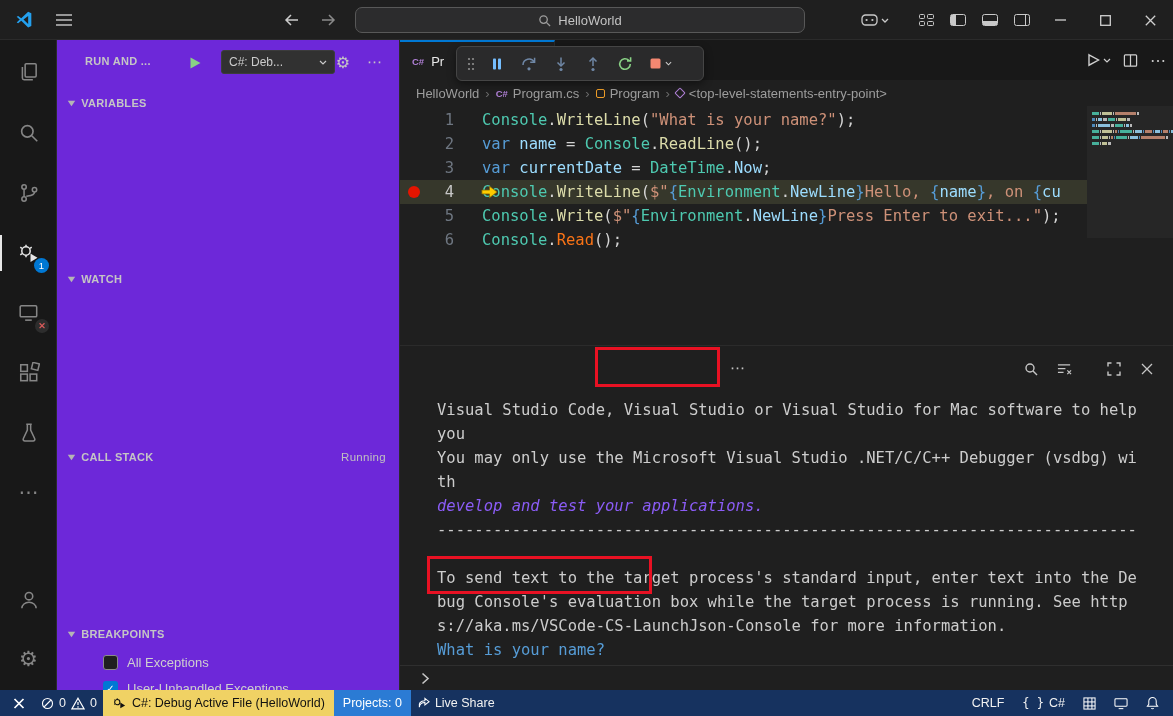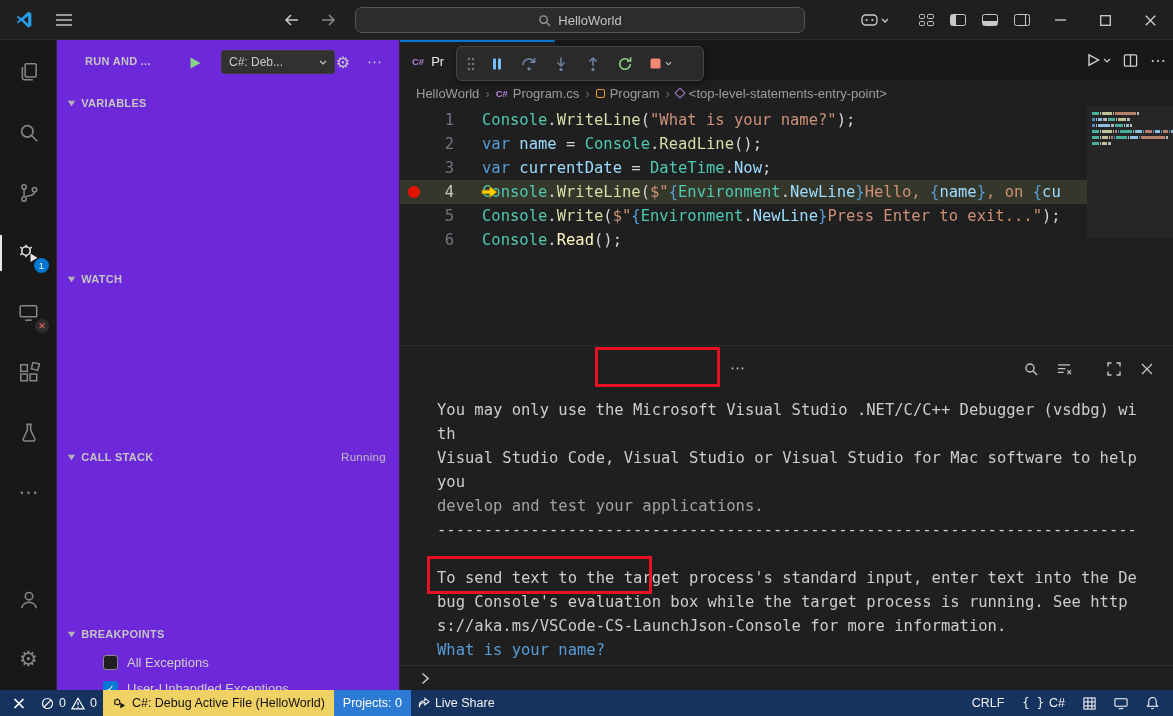--- a/index.html
+++ b/index.html
@@ -455,21 +455,21 @@
         </span>
       </div>
       <div class="code-row">
         <span class="glyph"></span>
         <span class="lnum">5</span>
         <span class="ltext"><span style="color: rgb(78, 201, 176);">Console</span><span style="color: rgb(212, 212, 212);">.</span><span style="color: rgb(220, 220, 170);">Write</span><span style="color: rgb(212, 212, 212);">(</span><span style="color: rgb(206, 145, 120);">$"</span><span style="color: rgb(86, 156, 214);">{</span><span style="color: rgb(78, 201, 176);">Environment</span><span style="color: rgb(212, 212, 212);">.</span><span style="color: rgb(156, 220, 254);">NewLine</span><span style="color: rgb(86, 156, 214);">}</span><span style="color: rgb(206, 145, 120);">Press Enter to exit..."</span><span style="color: rgb(212, 212, 212);">);</span></span>
       </div>
       <div class="code-row">
         <span class="glyph"></span>
         <span class="lnum">6</span>
-        <span class="ltext"><span style="color: rgb(78, 201, 176);">Console</span><span style="color: rgb(212, 212, 212);">.</span><span style="color: #fef9c3;">Read</span><span style="color: rgb(212, 212, 212);">();</span></span>
+        <span class="ltext"><span style="color: rgb(78, 201, 176);">Console</span><span style="color: rgb(212, 212, 212);">.</span><span style="color: #f97316;">Read</span><span style="color: rgb(212, 212, 212);">();</span></span>
       </div>
     </div>
   <div class="minimap" id="minimap">
       <div class="mm-row">
         <span style="width: 7.35px; background: rgb(78, 201, 176);"></span>
         <span style="width: 1.05px; background: rgb(212, 212, 212);"></span>
         <span style="width: 9.45px; background: rgb(220, 220, 170);"></span>
         <span style="width: 1.05px; background: rgb(212, 212, 212);"></span>
         <span style="width: 21px; background: rgb(206, 145, 120);"></span>
         <span style="width: 2.1px; background: rgb(212, 212, 212);"></span>
@@ -554,23 +554,23 @@
     <svg width="14" height="14" viewBox="0 0 14 14" stroke="#c5c5c5" stroke-width="1.4" fill="none">
         <path d="M1 4.5 V1 h3.5 M9.5 1 H13 v3.5 M13 9.5 V13 H9.5 M4.5 13 H1 V9.5"></path>
       </svg>
   </span>
   <span class="ph-ico" style="left:733px">
     <svg width="12" height="12" viewBox="0 0 12 12">
         <path d="M1 1 L11 11 M11 1 L1 11" stroke="#c5c5c5" stroke-width="1.3"></path>
       </svg>
   </span>
   <div class="console" id="console">
+      <div style="color: rgb(204, 204, 204);">Visual Studio Code, Visual Studio or Visual Studio for Mac software to help you</div>
       <div style="color: rgb(204, 204, 204);">You may only use the Microsoft Visual Studio .NET/C/C++ Debugger (vsdbg) with</div>
-      <div style="color: rgb(204, 204, 204);">Visual Studio Code, Visual Studio or Visual Studio for Mac software to help you</div>
-      <div style="color: #a3a3a3;">develop and test your applications.</div>
+      <div style="color: #8b5cf6; font-style: italic;">develop and test your applications.</div>
       <div style="color: rgb(204, 204, 204);">---------------------------------------------------------------------------</div>
       <div style="color: rgb(204, 204, 204);">&nbsp;</div>
       <div style="color: rgb(204, 204, 204);">To send text to the target process's standard input, enter text into the Debug Console's evaluation box while the target process is running. See https://aka.ms/VSCode-CS-LaunchJson-Console for more information.</div>
       <div style="color: rgb(86, 156, 214);">What is your name?</div>
     </div>
   <div class="repl">
     <svg width="9" height="13" viewBox="0 0 9 13">
         <path d="M1.5 1.5 l5.5 5 -5.5 5" stroke="#c5c5c5" stroke-width="1.6" fill="none"></path>
       </svg>
   </div>

